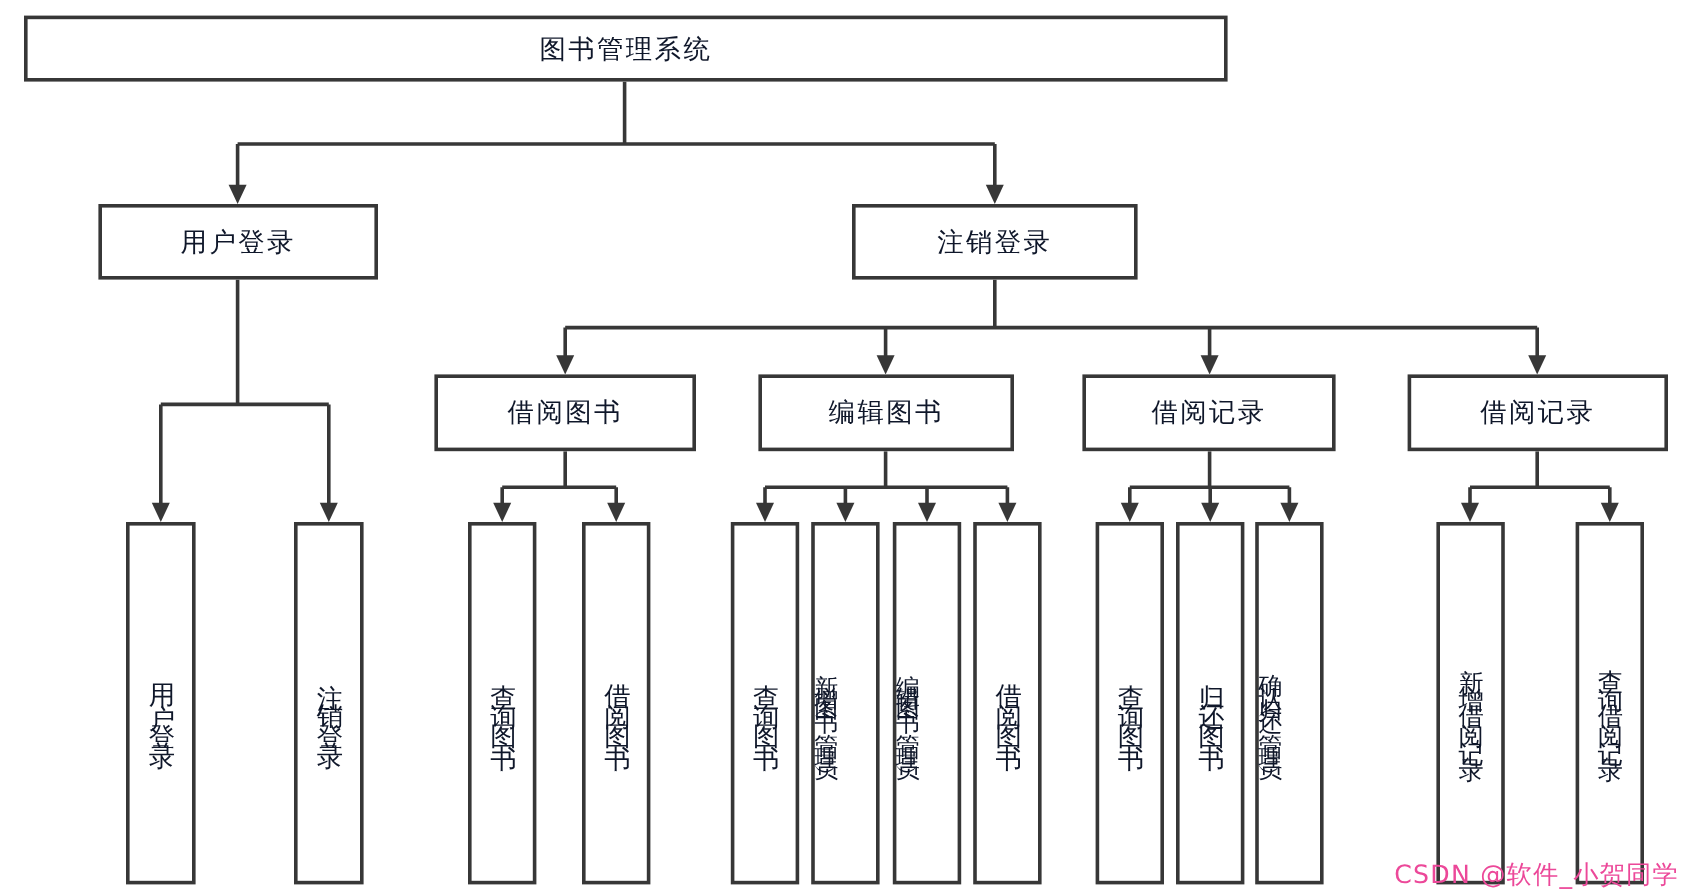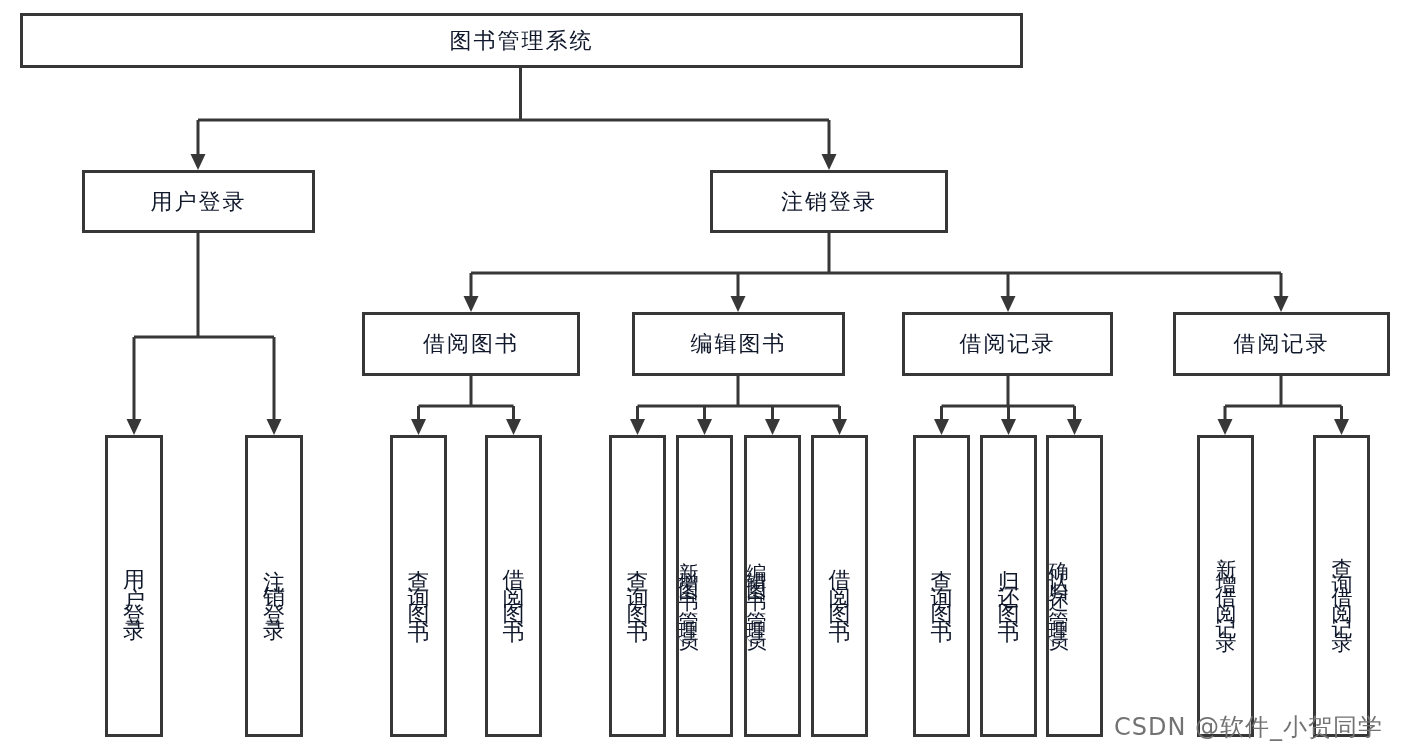--- a/index.html
+++ b/index.html
@@ -57,24 +57,24 @@
   #n-bb-edit{left:744px;}
   #n-bb-borrow{left:811px;}
   #n-cb-query{left:913px;}
   #n-cb-return{left:980px;}
   #n-cb-confirm{left:1046px;}
   #n-br-add{left:1197px;}
   #n-br-query{left:1313px;}
 
   .watermark{
     position:absolute;
-    right:22px;bottom:4px;
+    right:6px;bottom:4px;
     z-index:3;
-    color:#737373;
-    font-size:24px;
+    color:#ec4899;
+    font-size:21px;
     letter-spacing:1px;
     white-space:nowrap;
   }
 </style>
 </head>
 <body>
 
 <div id="canvas">
 
   <svg id="wires" width="1405" height="747" viewBox="0 0 1405 747">

